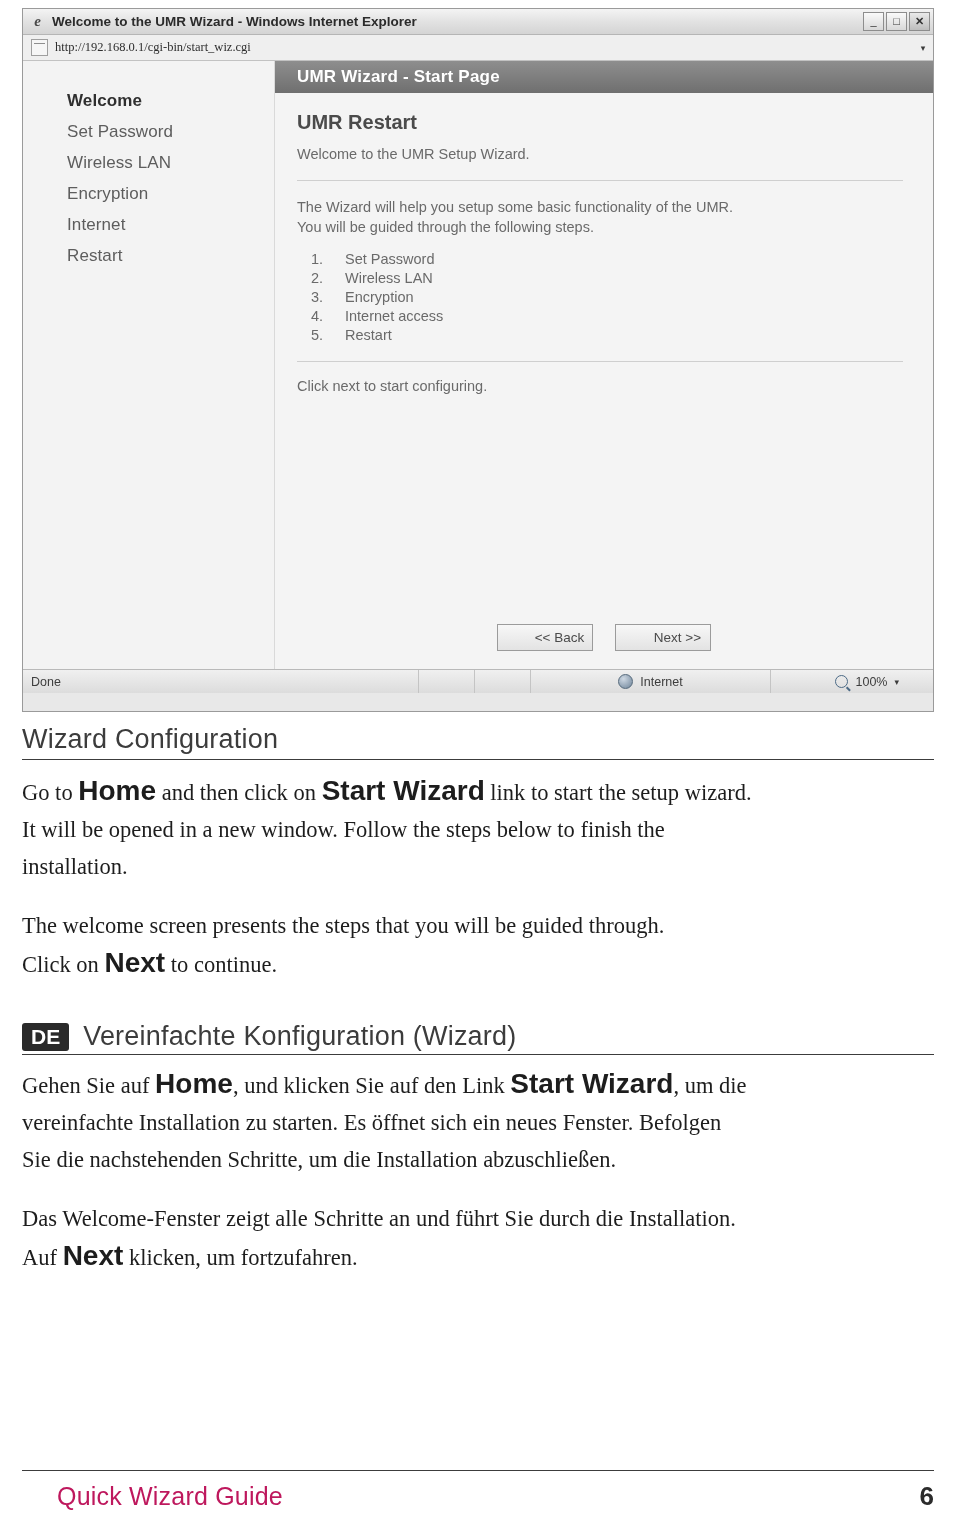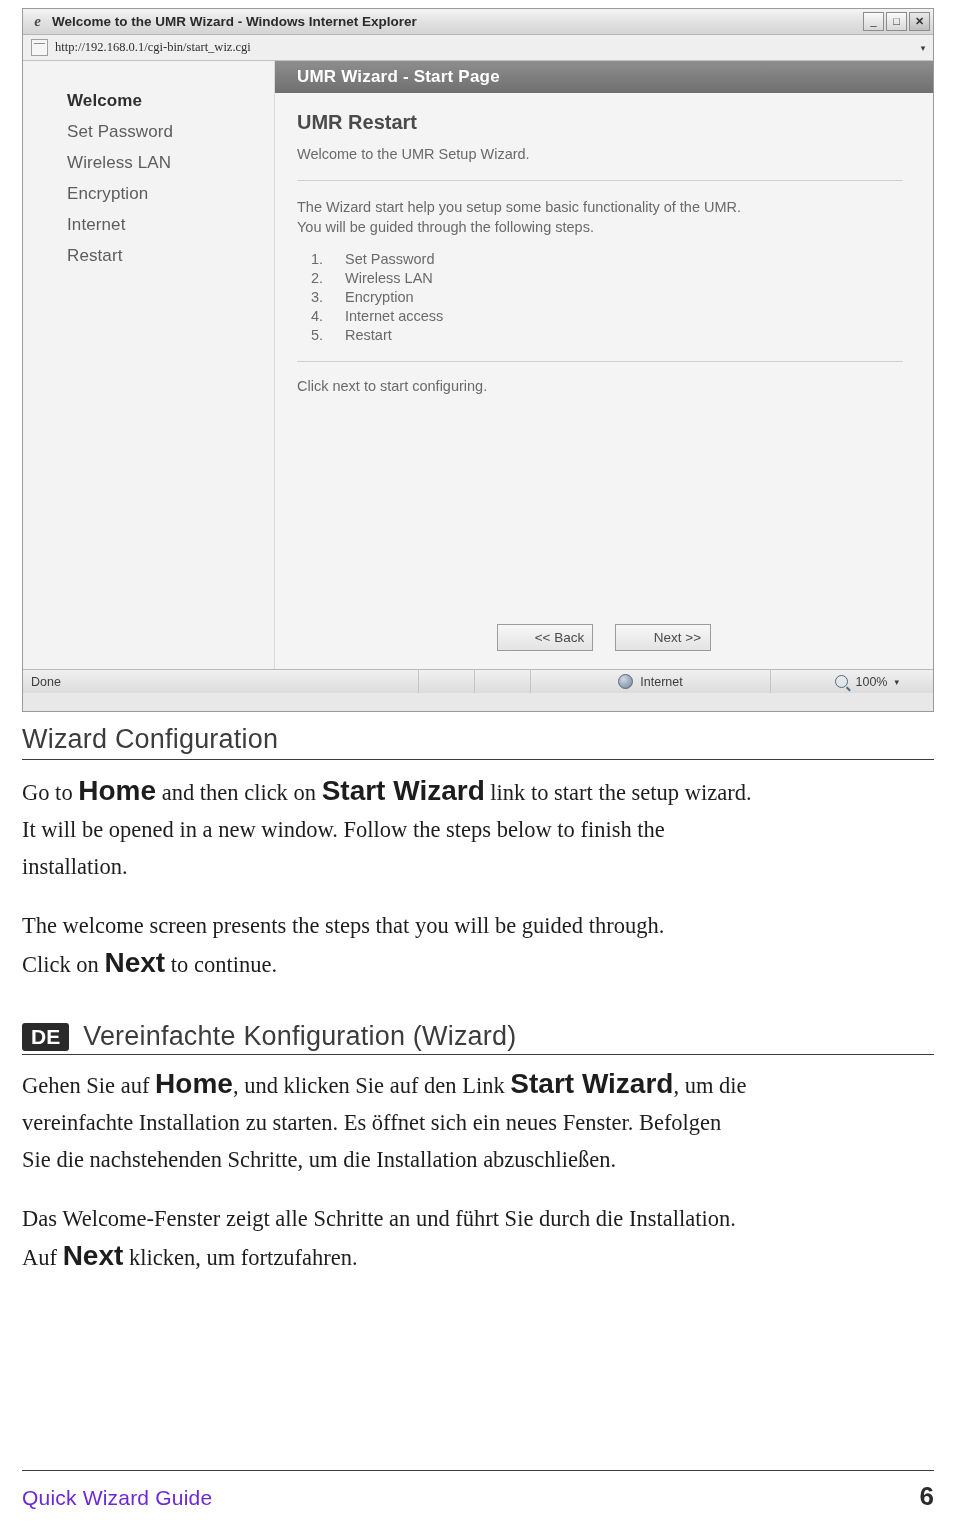--- a/index.html
+++ b/index.html
@@ -328,23 +328,24 @@
     border-top: 1.6px solid #3c3c3c;
     margin-bottom: 10px;
   }
   .footer-row {
     display: flex;
     align-items: baseline;
     justify-content: space-between;
   }
   .footer-text {
     font-family: "Liberation Sans", sans-serif;
-    font-size: 21px;
-    color: #6d28d9;
+    font-size: 25px;
+    color: #be185d;
     letter-spacing: .2px;
+    margin-left: 35px;
   }
   .footer-page {
     font-family: "Liberation Sans", sans-serif;
     font-size: 26px;
     font-weight: bold;
     color: #2b2b2b;
   }
 </style>
 </head>
 <body>
@@ -380,21 +381,21 @@
       <div class="item">Restart</div>
     </div>
 
     <div class="wiz-main">
       <div class="wiz-header">UMR Wizard - Start Page</div>
 
       <div class="wiz-content">
         <div class="wiz-h1">UMR Restart</div>
         <div class="wiz-sub">Welcome to the UMR Setup Wizard.</div>
         <div class="wiz-rule"></div>
-        <div class="wiz-p">The Wizard start help you setup some basic functionality of the UMR.</div>
+        <div class="wiz-p">The Wizard will help you setup some basic functionality of the UMR.</div>
         <div class="wiz-p">You will be guided through the following steps.</div>
 
         <ul class="wiz-steps">
           <li>
             <span class="num">1.</span>
             <span>Set Password</span>
           </li>
           <li>
             <span class="num">2.</span>
             <span>Wireless LAN</span>

